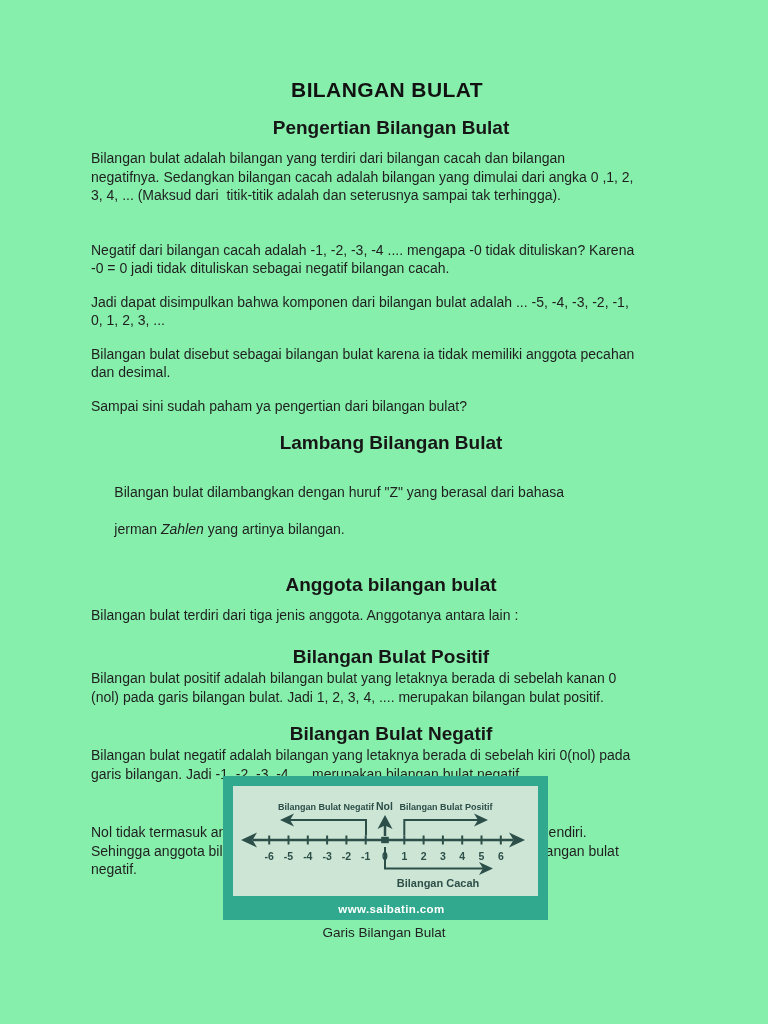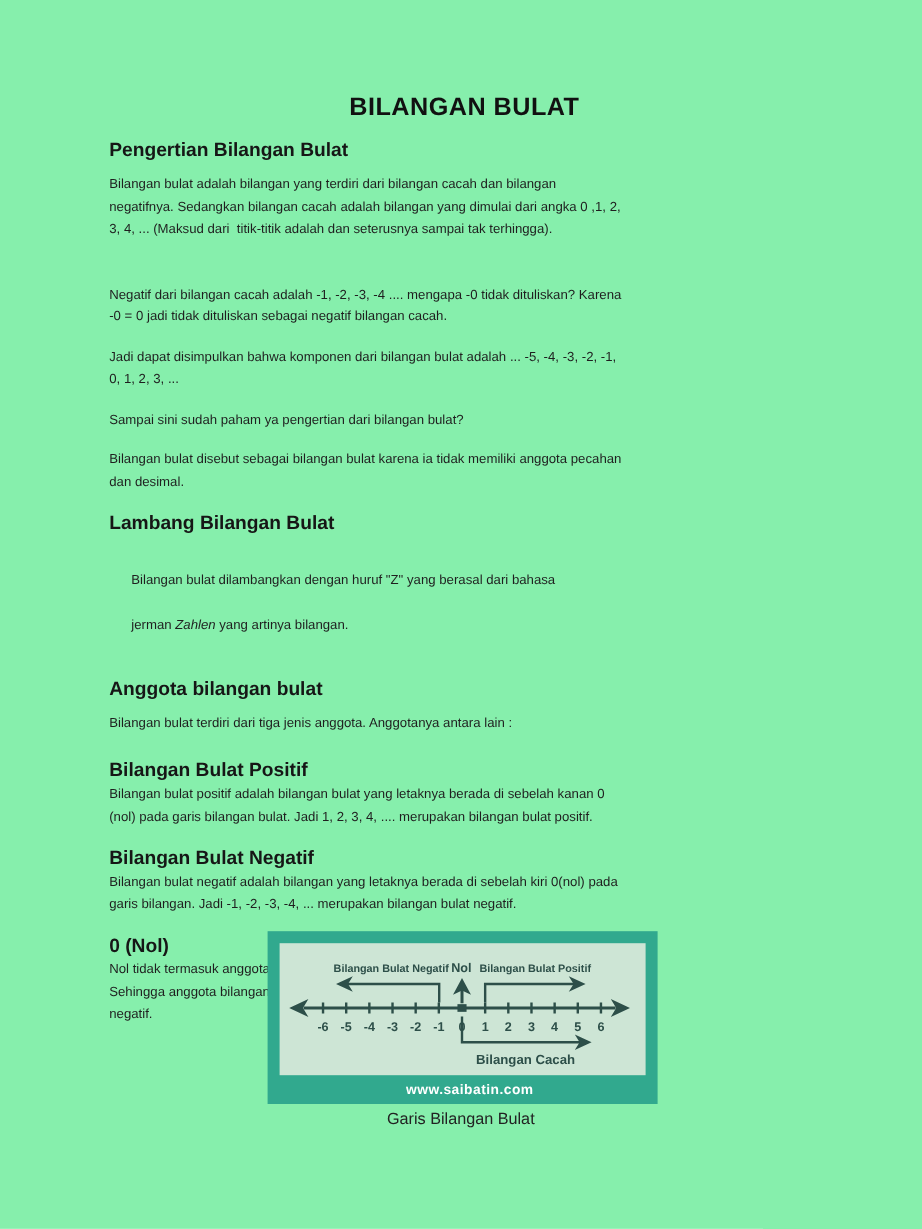--- a/index.html
+++ b/index.html
@@ -9,22 +9,22 @@
     font-family:"Liberation Sans", sans-serif;
     color:#1b1b1b;
   }
   .page{position:relative;width:768px;height:1024px;overflow:hidden;background:#86efac;}
   .content{padding:78px 0 0 91px;width:600px;}
   .doc-title{
     width:592px;text-align:center;
     font-size:21px;font-weight:bold;color:#111;
     letter-spacing:0.4px;
   }
-  .heading{font-size:16px;font-weight:bold;color:#161616;}
-  .para{font-size:11px;line-height:18.5px;color:#1f1f1f;}
+  .heading{font-size:19px;font-weight:bold;color:#161616;text-align:center;}
+  .para{font-size:14px;line-height:18.5px;color:#1f1f1f;}
   .para-line{white-space:pre;}
   .mt-title{margin-top:15px;}
   .mt-para{margin-top:10px;}
   .mt-gap{margin-top:36px;}
   .mt-sec{margin-top:15px;}
   .mt-head{margin-top:17px;}
   .mt-head-lg{margin-top:22px;}
   .mt-none{margin-top:1px;}
 
   
@@ -71,25 +71,25 @@
       </div>
     <div class="para mt-gap">
         <div class="para-line">Negatif dari bilangan cacah adalah -1, -2, -3, -4 .... mengapa -0 tidak dituliskan? Karena</div>
         <div class="para-line">-0 = 0 jadi tidak dituliskan sebagai negatif bilangan cacah.</div>
       </div>
     <div class="para mt-sec">
         <div class="para-line">Jadi dapat disimpulkan bahwa komponen dari bilangan bulat adalah ... -5, -4, -3, -2, -1,</div>
         <div class="para-line">0, 1, 2, 3, ...</div>
       </div>
     <div class="para mt-sec">
-        <div class="para-line">Sampai sini sudah paham ya pengertian dari bilangan bulat?</div>
+        <div class="para-line">Bilangan bulat disebut sebagai bilangan bulat karena ia tidak memiliki anggota pecahan</div>
+        <div class="para-line">dan desimal.</div>
       </div>
     <div class="para mt-sec">
-        <div class="para-line">Bilangan bulat disebut sebagai bilangan bulat karena ia tidak memiliki anggota pecahan</div>
-        <div class="para-line">dan desimal.</div>
+        <div class="para-line">Sampai sini sudah paham ya pengertian dari bilangan bulat?</div>
       </div>
 
     <div class="heading mt-head">Lambang Bilangan Bulat</div>
     <div class="para mt-para para-line">
       <span>Bilangan bulat dilambangkan dengan huruf "Z" yang berasal dari bahasa</span><br>
       <span>jerman </span><em>Zahlen</em><span> yang artinya bilangan.</span>
     </div>
 
     <div class="heading mt-head">Anggota bilangan bulat</div>
     <div class="para mt-para">

